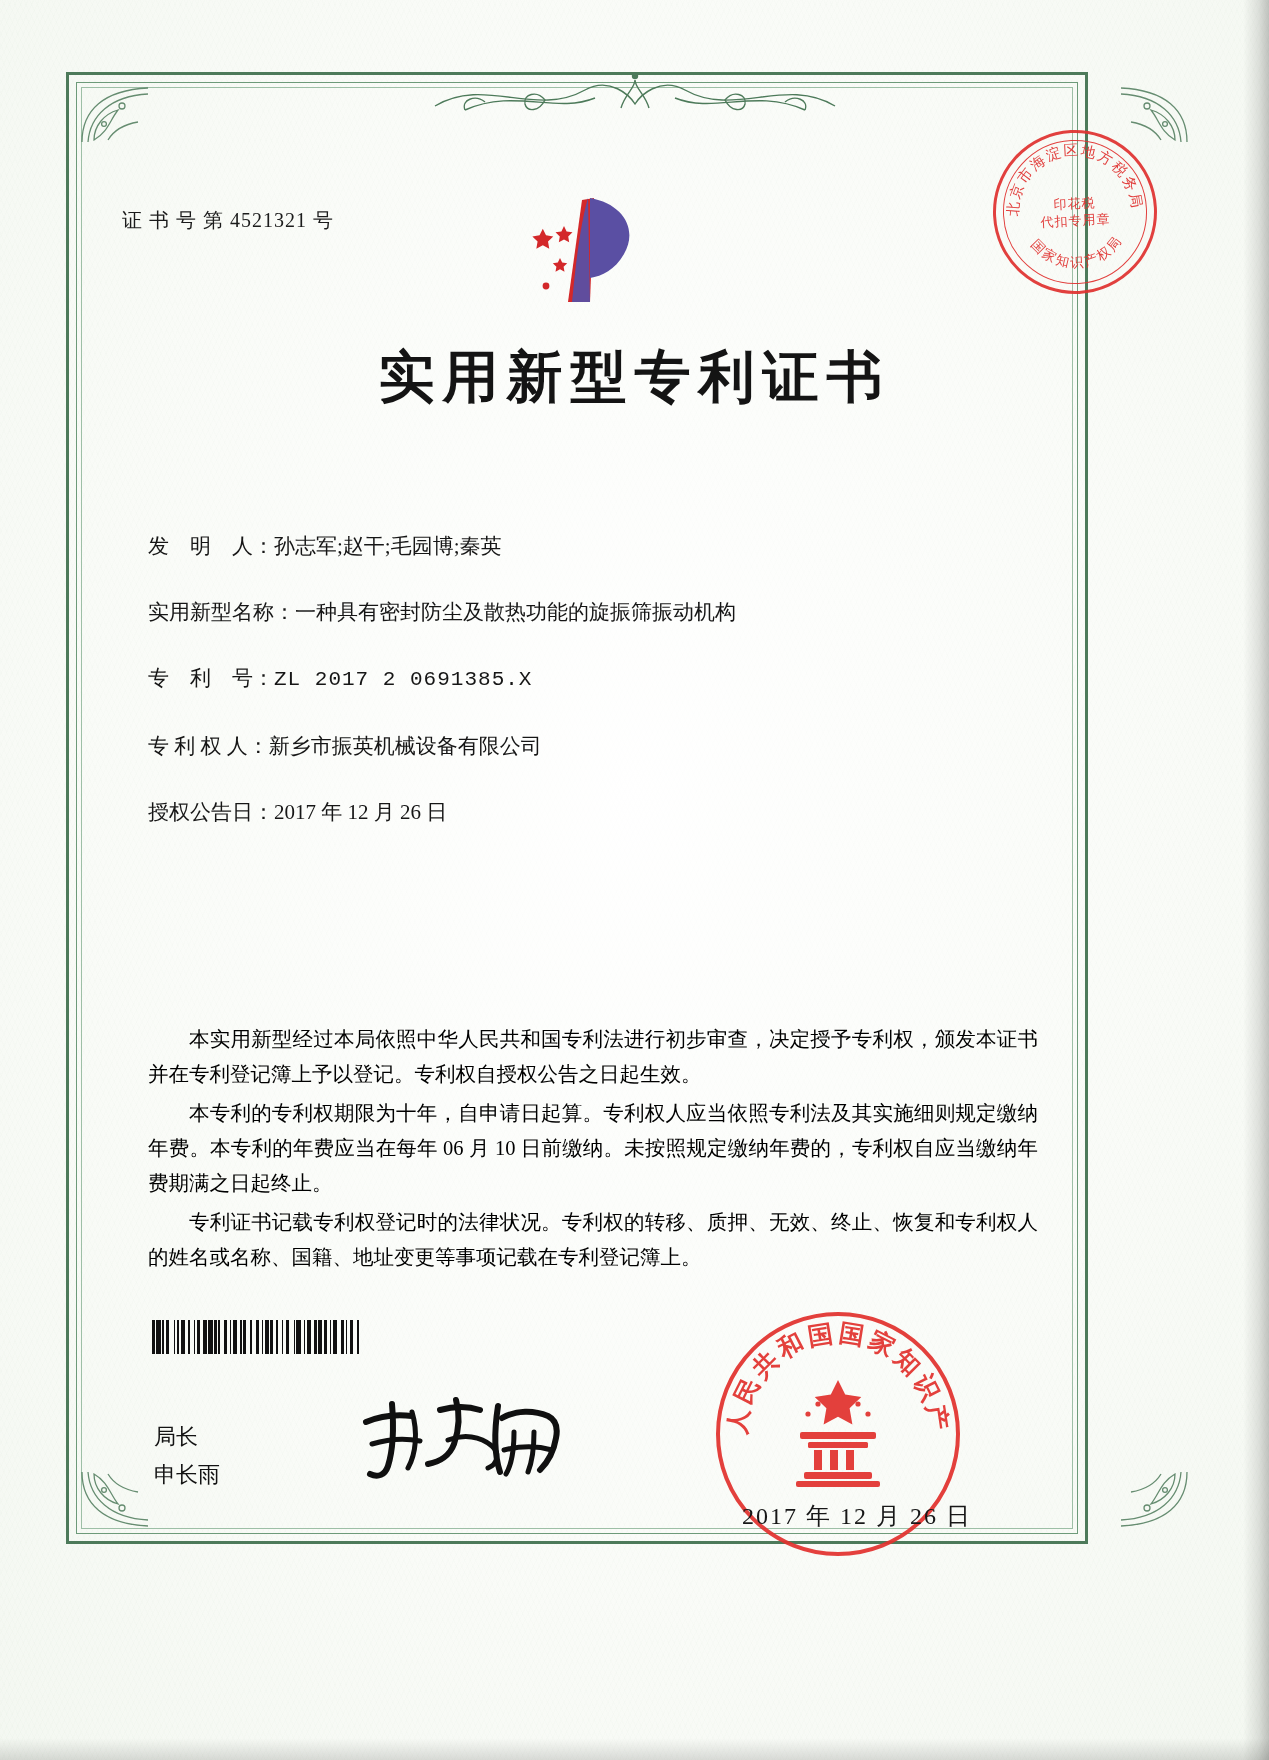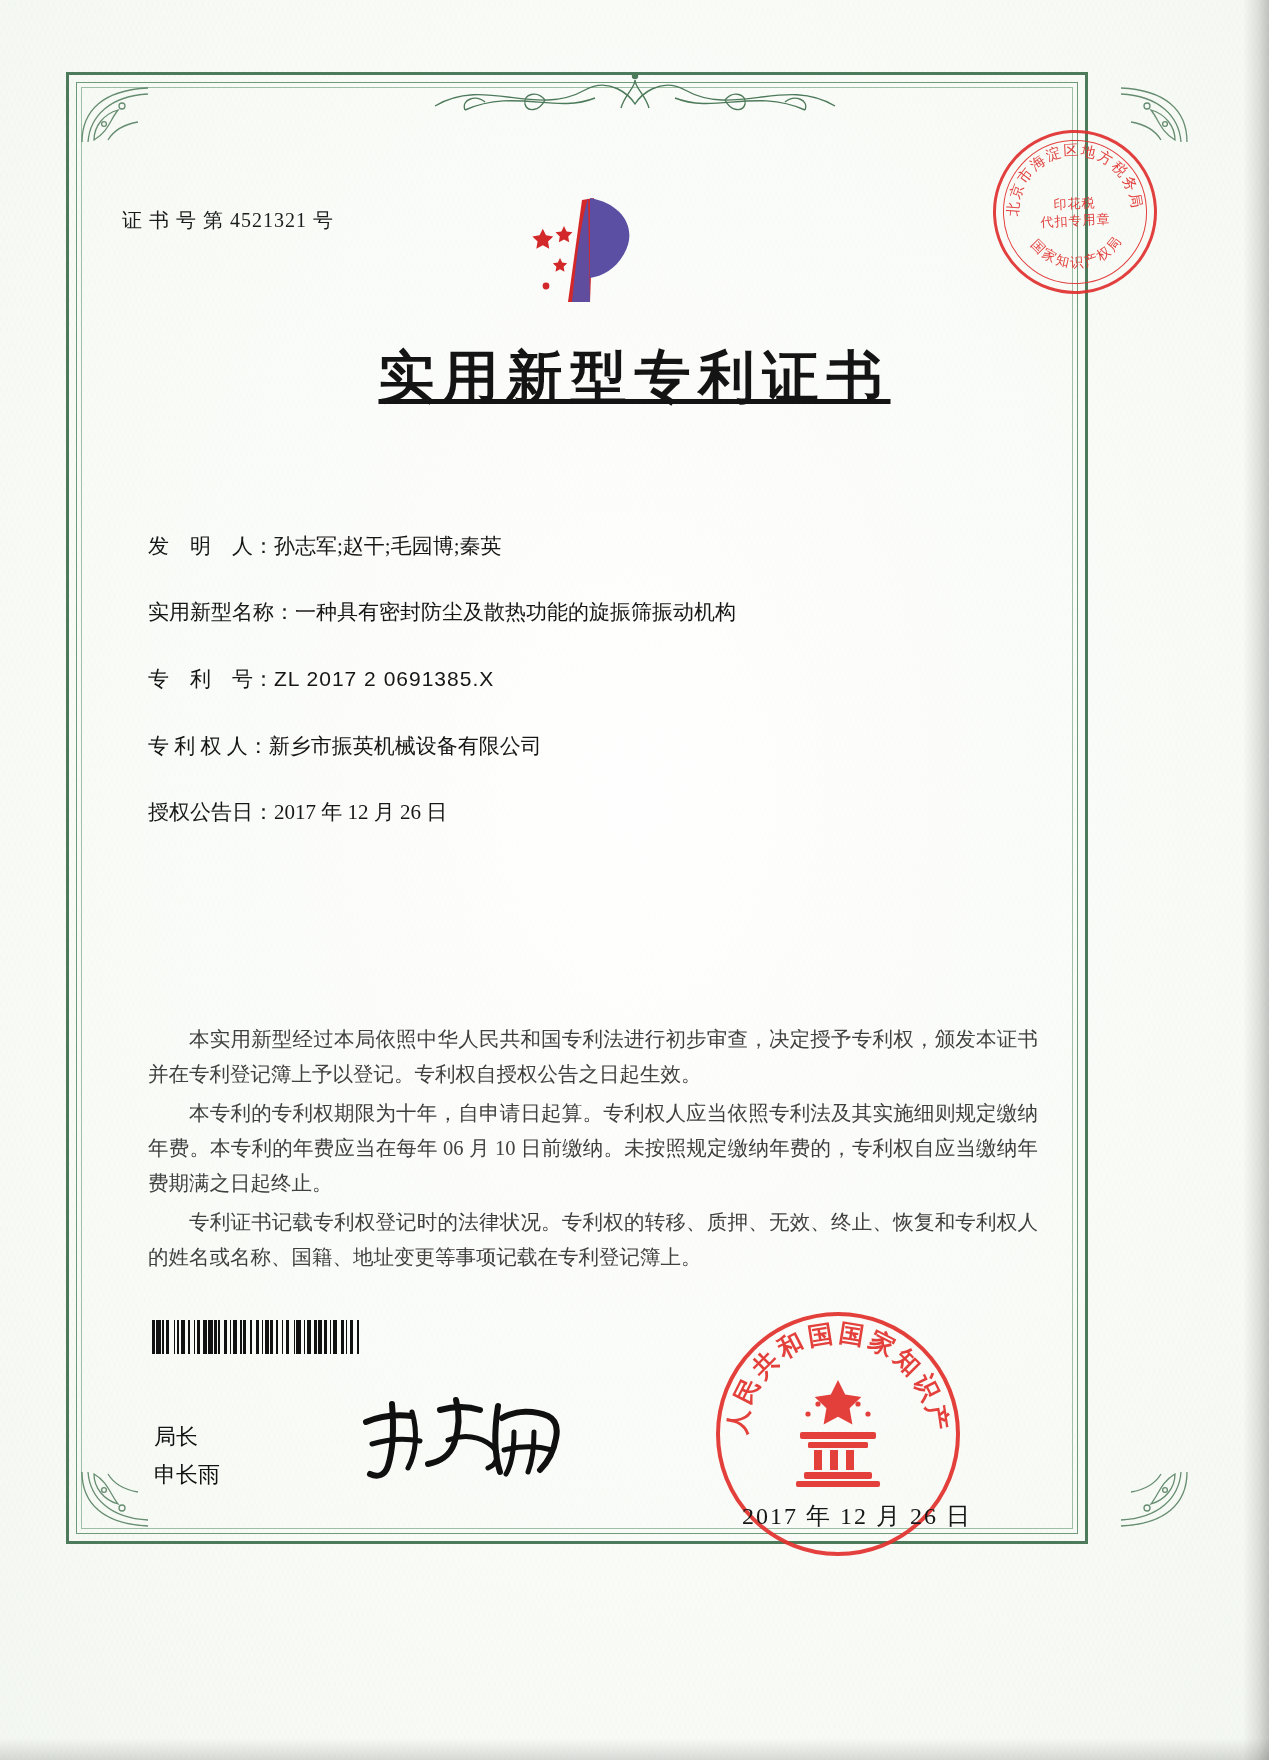--- a/index.html
+++ b/index.html
@@ -142,21 +142,20 @@
   .title {
     position: absolute;
     left: 0; right: 0;
     top: 340px;
     text-align: center;
     font-size: 56px;
     font-weight: bold;
     letter-spacing: 8px;
     color: #141414;
     font-family: "Liberation Serif", "DejaVu Serif", serif;
-    text-decoration: underline;
   }
 
   
   .fields {
     position: absolute;
     left: 148px;
     top: 534px;
     width: 880px;
     font-size: 21px;
     color: #161616;
@@ -166,33 +165,33 @@
     white-space: nowrap;
     line-height: 1.2;
   }
   .field-label {
     display: inline-block;
   }
   .field-value {
     display: inline;
   }
   .mono-val {
-    font-family: Liberation Sans, sans-serif;
+    font-family: Liberation Mono, monospace;
     letter-spacing: 1px;
   }
 
   
   .body-text {
     position: absolute;
     left: 148px;
     top: 1022px;
     width: 890px;
     font-size: 20.5px;
     line-height: 35px;
-    color: #404040;
+    color: #000000;
     text-align: justify;
   }
   .body-text p {
     margin: 0 0 4px 0;
     text-indent: 2em;
   }
 
   
   .barcode {
     position: absolute;

